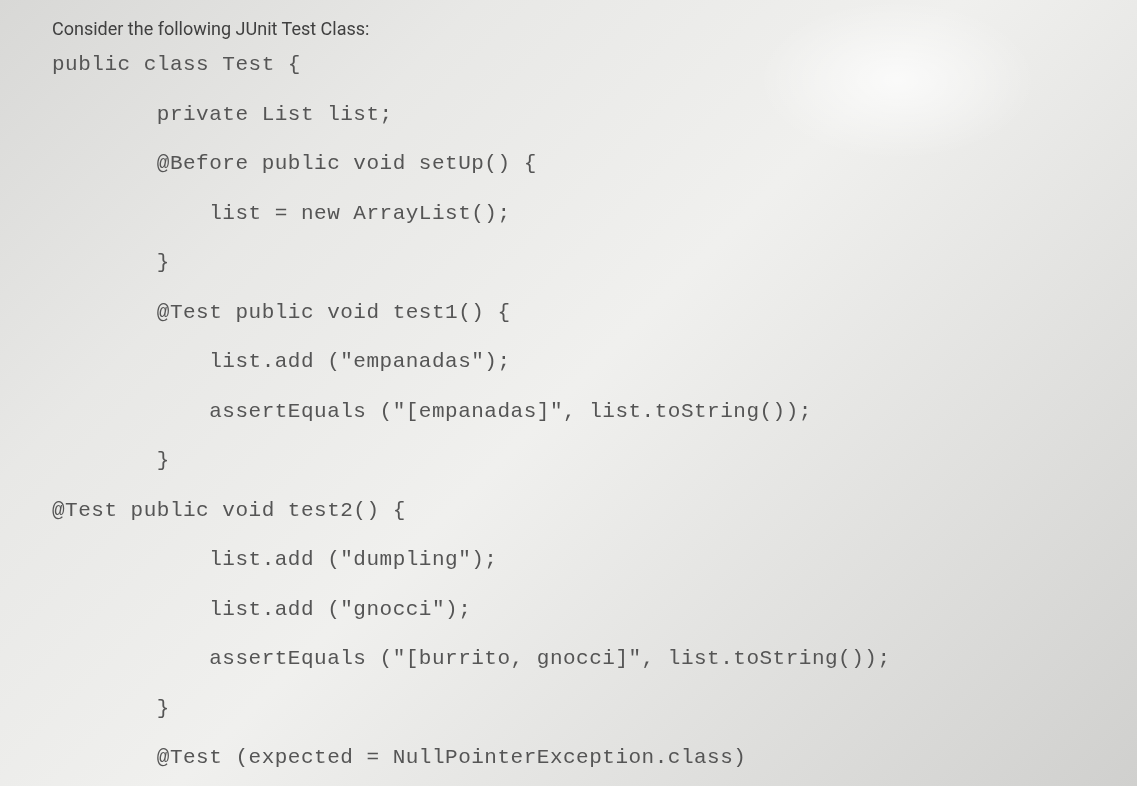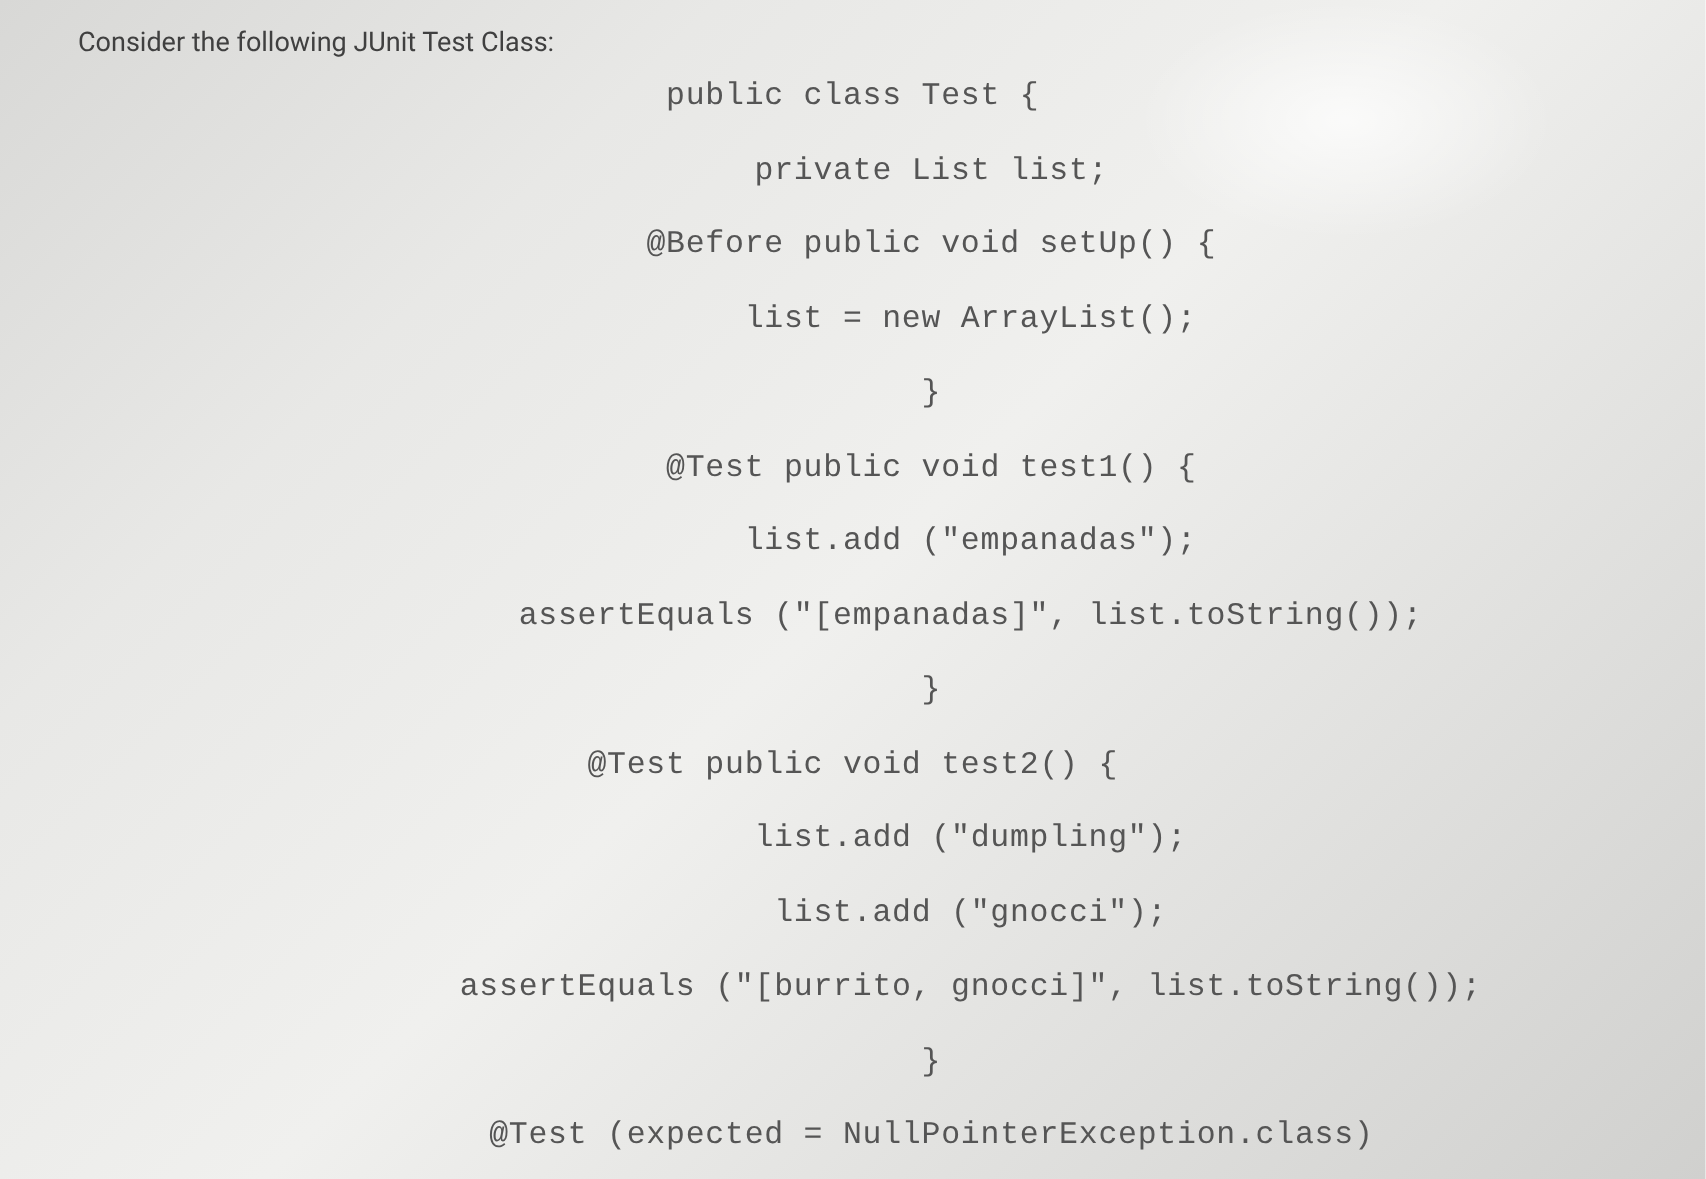--- a/index.html
+++ b/index.html
@@ -38,21 +38,20 @@
       font-family: "Courier New", Courier, monospace;
       font-size: 21px;
       color: #555;
       line-height: 1.5;
       white-space: pre;
       letter-spacing: 0.5px;
     }
     .code-line {
       display: block;
       margin-bottom: 18px;
-      text-align: center;
     }
   </style>
 </head>
 <body>
 
 <div class="prompt">Consider the following JUnit Test Class:</div>
 
 <div class="code" id="code-container"><span class="code-line">public class Test {</span><span class="code-line">        private List list;</span><span class="code-line">        @Before public void setUp() {</span><span class="code-line">            list = new ArrayList();</span><span class="code-line">        }</span><span class="code-line">        @Test public void test1() {</span><span class="code-line">            list.add ("empanadas");</span><span class="code-line">            assertEquals ("[empanadas]", list.toString());</span><span class="code-line">        }</span><span class="code-line">@Test public void test2() {</span><span class="code-line">            list.add ("dumpling");</span><span class="code-line">            list.add ("gnocci");</span><span class="code-line">            assertEquals ("[burrito, gnocci]", list.toString());</span><span class="code-line">        }</span><span class="code-line">        @Test (expected = NullPointerException.class)</span></div>
 
 </body></html>

